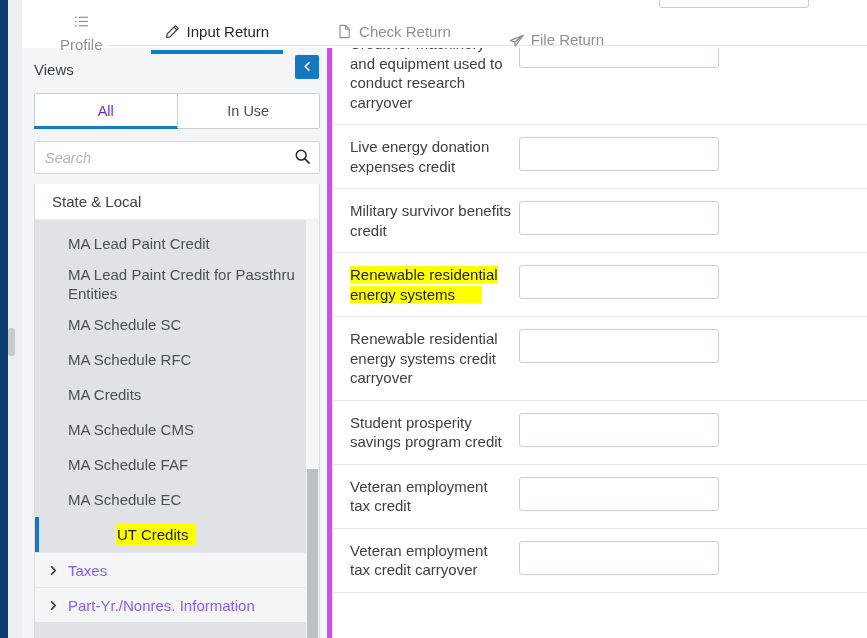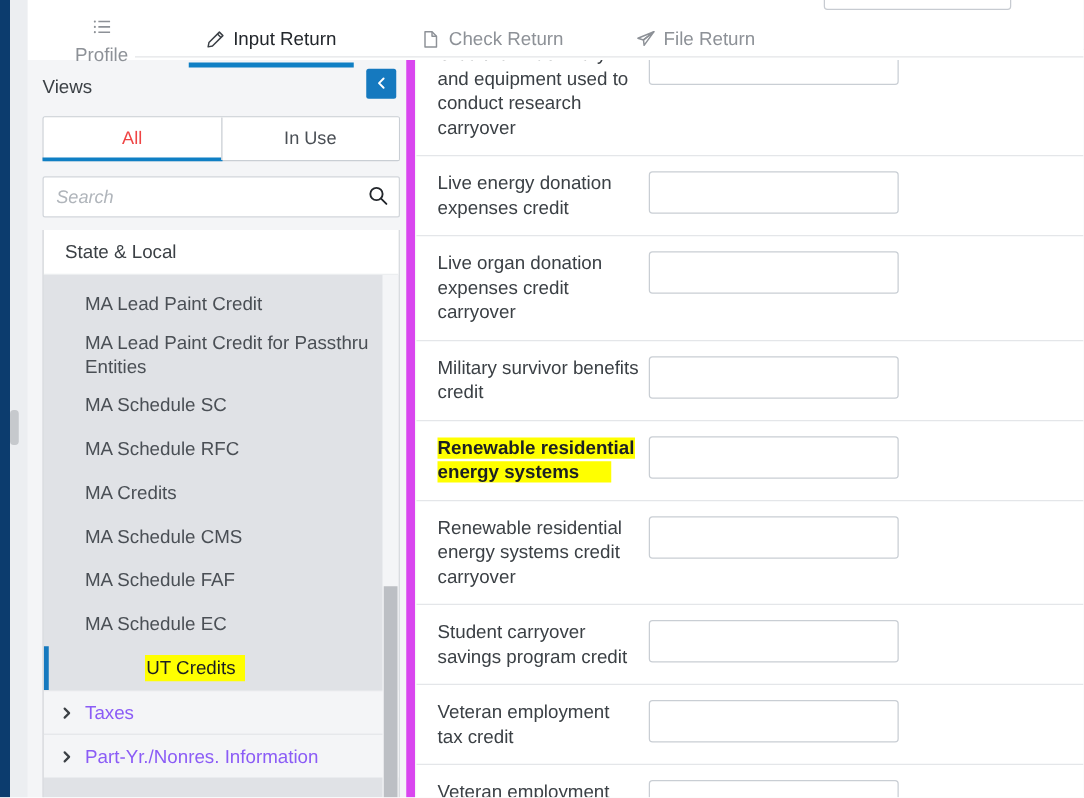--- a/index.html
+++ b/index.html
@@ -78,21 +78,21 @@
     content: "";
     position: absolute;
     left: -12px; right: -12px;
     bottom: -6px;
     height: 4px;
     background: #0f7fc4;
   }
   .tab-profile   { margin-left: 36px; flex-direction: column; }
   .tab-input     { margin-left: 58px; }
   .tab-check     { margin-left: 64px; }
-  .tab-file      { margin-left: 54px; }
+  .tab-file      { margin-left: 54px; align-items: flex-end; }
 
   .tabbar-rule {
     position: absolute;
     left: 86px; right: 0; bottom: 2px;
     height: 1px;
     background: #e3e5e8;
   }
 
   
   .ghost-field {
@@ -104,21 +104,21 @@
     background: #fff;
     z-index: 31;
   }
 
   
   .sidebar {
     position: absolute;
     left: 22px; top: 48px;
     width: 310px; height: 590px;
     background: #f4f5f7;
-    border-right: 7px solid #d946ef;
+    border-right: 5px solid #d946ef;
     z-index: 20;
   }
   .sidebar-head {
     position: relative;
     height: 46px;
   }
   .views-title {
     position: absolute;
     left: 12px; top: 13px;
     font-size: 15px;
@@ -155,21 +155,21 @@
     justify-content: center;
     font-size: 14.5px;
     color: #4a4f55;
     background: #fff;
     cursor: pointer;
     border: none;
     position: relative;
     font-family: inherit;
   }
   .seg-btn + .seg-btn { border-left: 1px solid #c9ced4; }
-  .seg-btn.active { color: #ef4444; }
+  .seg-btn.active { color: #6d28d9; }
   .seg-btn.active::after {
     content: "";
     position: absolute;
     left: -1px; right: -1px; bottom: -1px;
     height: 3px;
     background: #0f7fc4;
   }
 
   
   .search-wrap {
@@ -356,21 +356,20 @@
     width: 186px;
     padding-left: 17px;
     padding-right: 8px;
     font-size: 15px;
     line-height: 1.3;
     color: #3b4045;
   }
   .form-label .hl {
     background: #ffff00;
     color: #1b1f24;
-    font-weight: bold;
   }
   .form-label .hl-pad { padding-right: 26px; }
   .form-input {
     width: 200px;
     height: 34px;
     border: 1px solid #c9ced4;
     border-radius: 3px;
     background: #fff;
     outline: none;
     font-family: inherit;
@@ -544,44 +543,40 @@
       <div class="form-row">
         <div class="form-label">Credit for machinery and equipment used to conduct research carryover</div>
         <input class="form-input" type="text" value="" style="">
       </div>
 
       <div class="form-row">
         <div class="form-label">Live energy donation expenses credit</div>
         <input class="form-input" type="text" value="" style="">
       </div>
 
-      <div class="form-row">
-        <div class="form-label">Live organ donation expenses credit carryover</div>
-        <input class="form-input" type="text" value="" style="">
-      </div>
 
       <div class="form-row">
         <div class="form-label">Military survivor benefits credit</div>
         <input class="form-input" type="text" value="" style="">
       </div>
 
       <div class="form-row">
         <div class="form-label">
           <span class="hl hl-pad">Renewable residential energy systems</span>
         </div>
         <input class="form-input" type="text" value="" style="">
       </div>
 
       <div class="form-row">
         <div class="form-label">Renewable residential energy systems credit carryover</div>
         <input class="form-input" type="text" value="" style="">
       </div>
 
       <div class="form-row">
-        <div class="form-label">Student carryover savings program credit</div>
+        <div class="form-label">Student prosperity savings program credit</div>
         <input class="form-input" type="text" value="" style="">
       </div>
 
       <div class="form-row">
         <div class="form-label">Veteran employment tax credit</div>
         <input class="form-input" type="text" value="" style="">
       </div>
 
       <div class="form-row">
         <div class="form-label">Veteran employment tax credit carryover</div>

